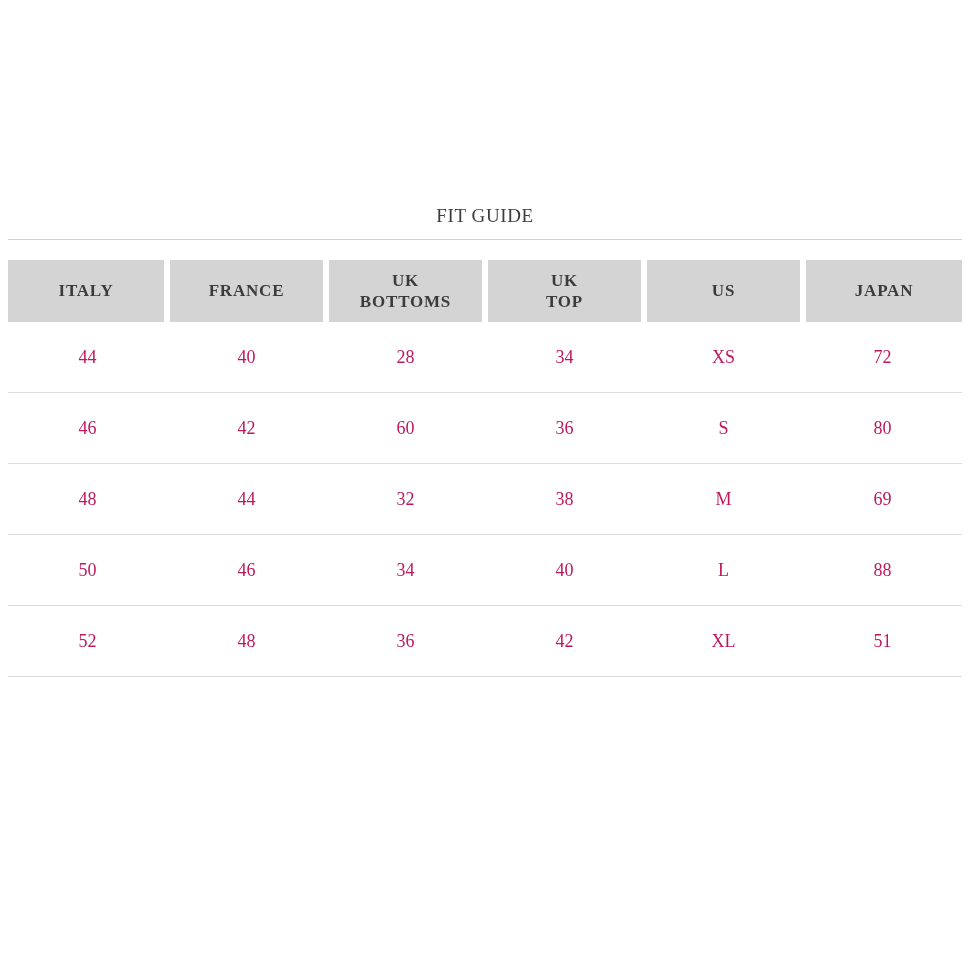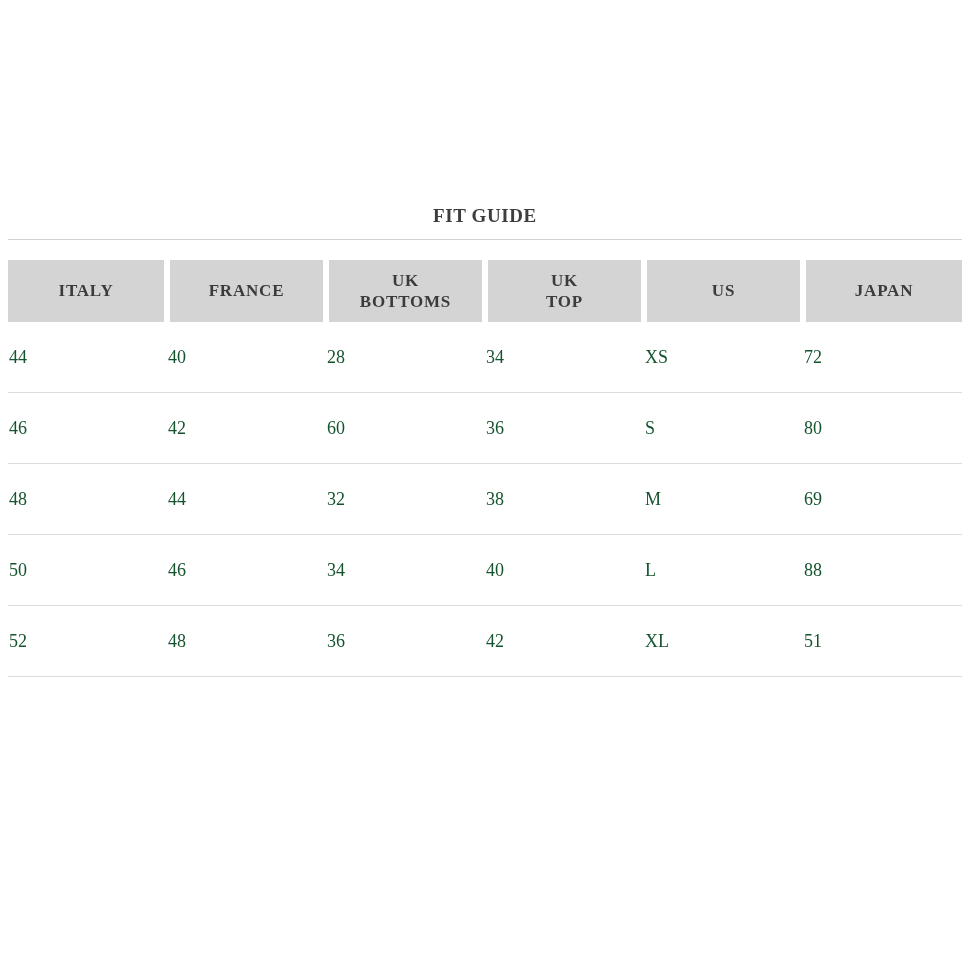--- a/index.html
+++ b/index.html
@@ -22,21 +22,21 @@
   }
   .fit-guide {
     position: absolute;
     left: 8px;
     top: 205px;
     width: 954px;
   }
   .fit-title {
     text-align: center;
     font-family: "Liberation Serif", serif;
-    font-weight: bold;
+    font-weight: normal;
     font-size: 19px;
     letter-spacing: 0.6px;
     color: #3d3d3d;
     padding-bottom: 12px;
   }
   .rule-top {
     border-top: 1px solid #d2d2d2;
     width: 100%;
     height: 0;
   }
@@ -65,23 +65,24 @@
     border-left: 0;
     text-align: center;
   }
   table.size-table th:last-child {
     border-right: 0;
   }
   table.size-table th .hd {
     display: block;
   }
   table.size-table td {
+    text-align: center;
     font-family: "Liberation Serif", serif;
     font-size: 18px;
-    color: #14532d;
+    color: #be185d;
     height: 68px;
     vertical-align: middle;
     border-bottom: 1px solid #dcdcdc;
   }
   table.size-table tbody tr:first-child td {
     border-top: 1px solid #dcdcdc;
   }
   table.size-table tbody tr:first-child td {
     border-top: 0;
   }

